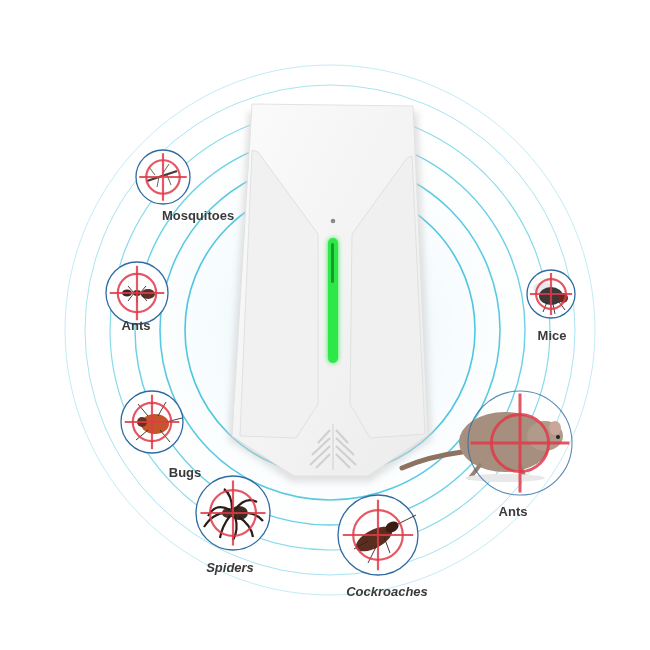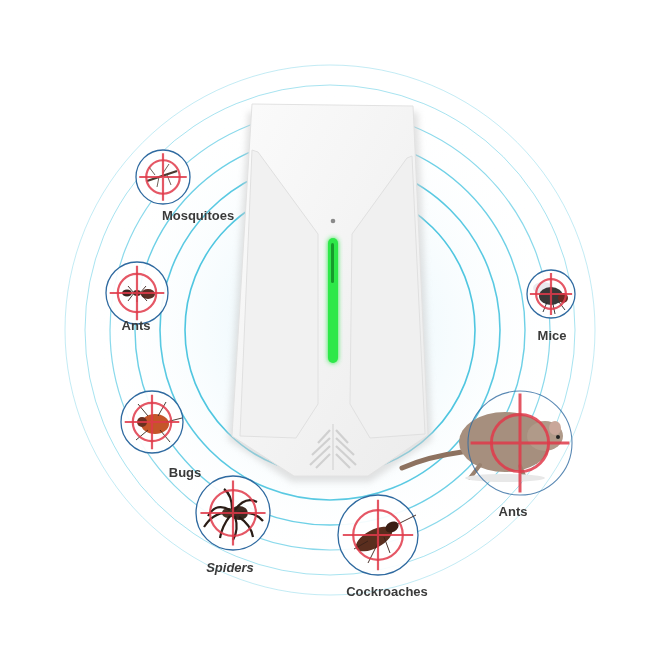--- a/index.html
+++ b/index.html
@@ -146,17 +146,17 @@
           <path d="M470.6 443 L569.4 443 M520 393.6 L520 492.4" stroke="#e03a4a" stroke-width="3" opacity="0.85"></path>
         </g>
       </g>
   </svg>
 
   <div id="labels">
       <div class="label" style="left: 154px; top: 208px; margin-left: 44px;">Mosquitoes</div>
       <div class="label" style="left: 136px; top: 318px;">Ants</div>
       <div class="label" style="left: 153px; top: 465px; margin-left: 32px;">Bugs</div>
       <div class="label" style="left: 230px; top: 560px; font-style: italic;">Spiders</div>
-      <div class="label" style="left: 387px; top: 584px;">Cockroaches</div>
+      <div class="label" style="left: 387px; top: 584px; font-style: italic;">Cockroaches</div>
       <div class="label" style="left: 552px; top: 328px;">Mice</div>
       <div class="label" style="left: 513px; top: 504px;">Ants</div>
     </div>
 </div>
 
 </body></html>

